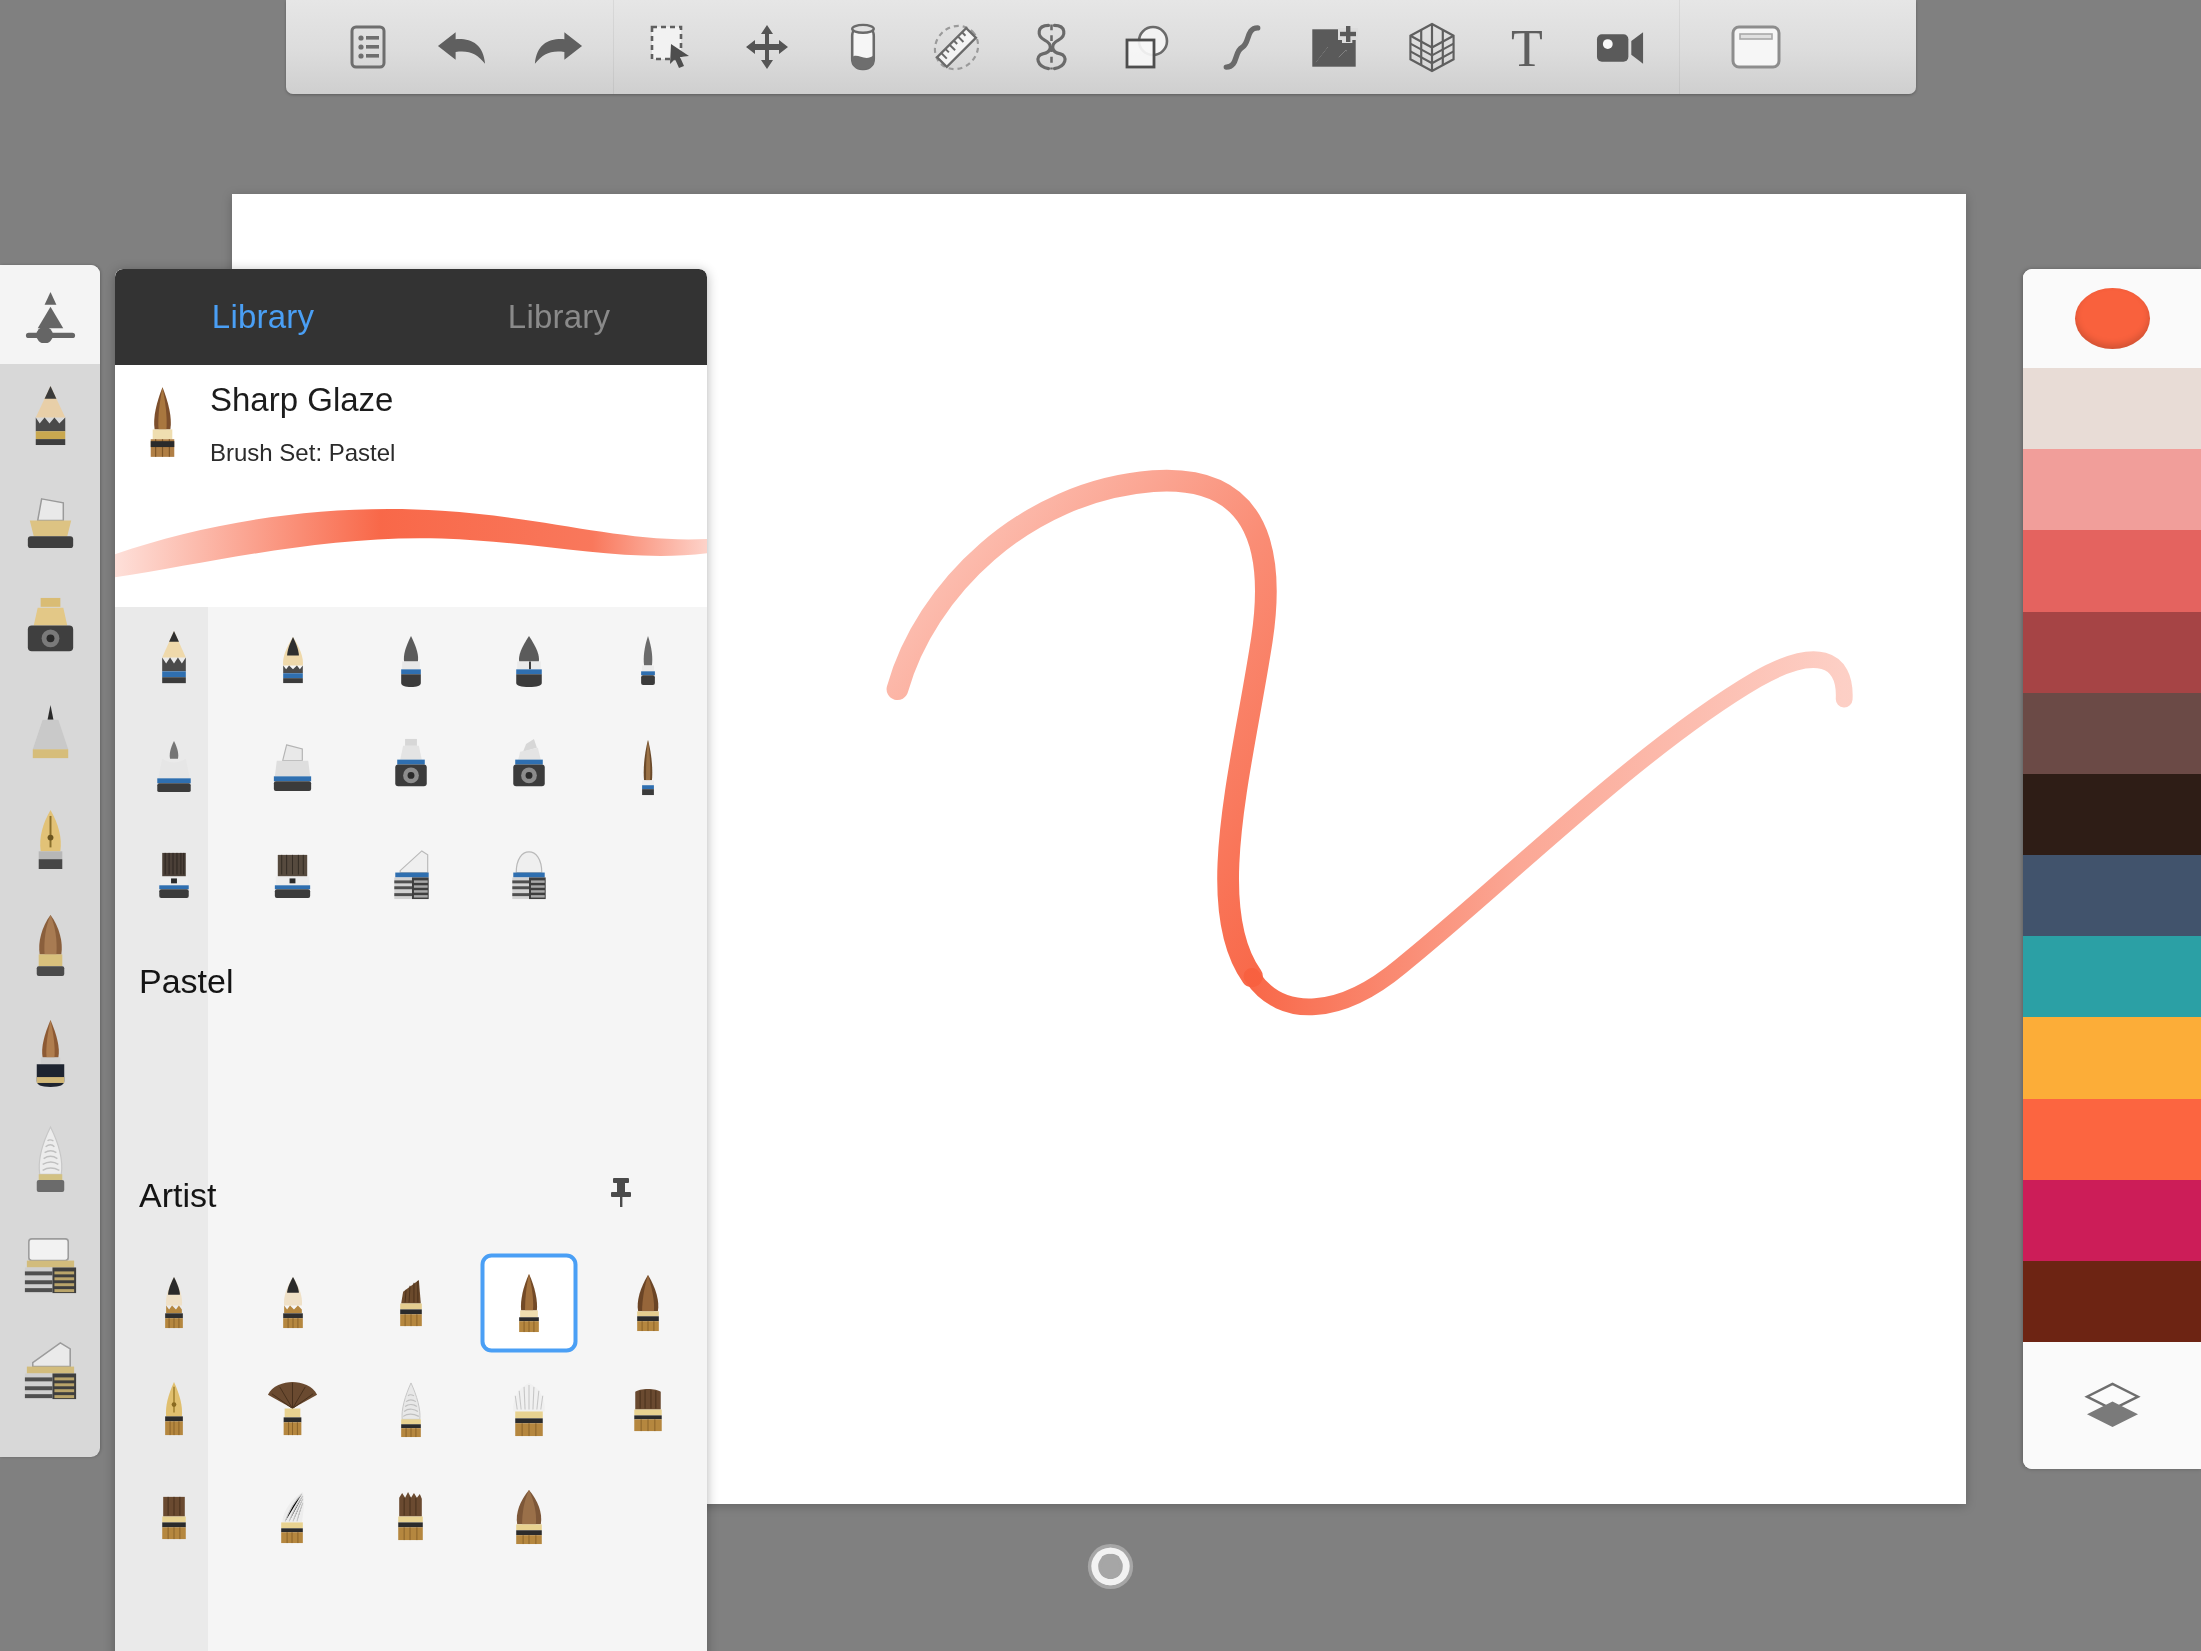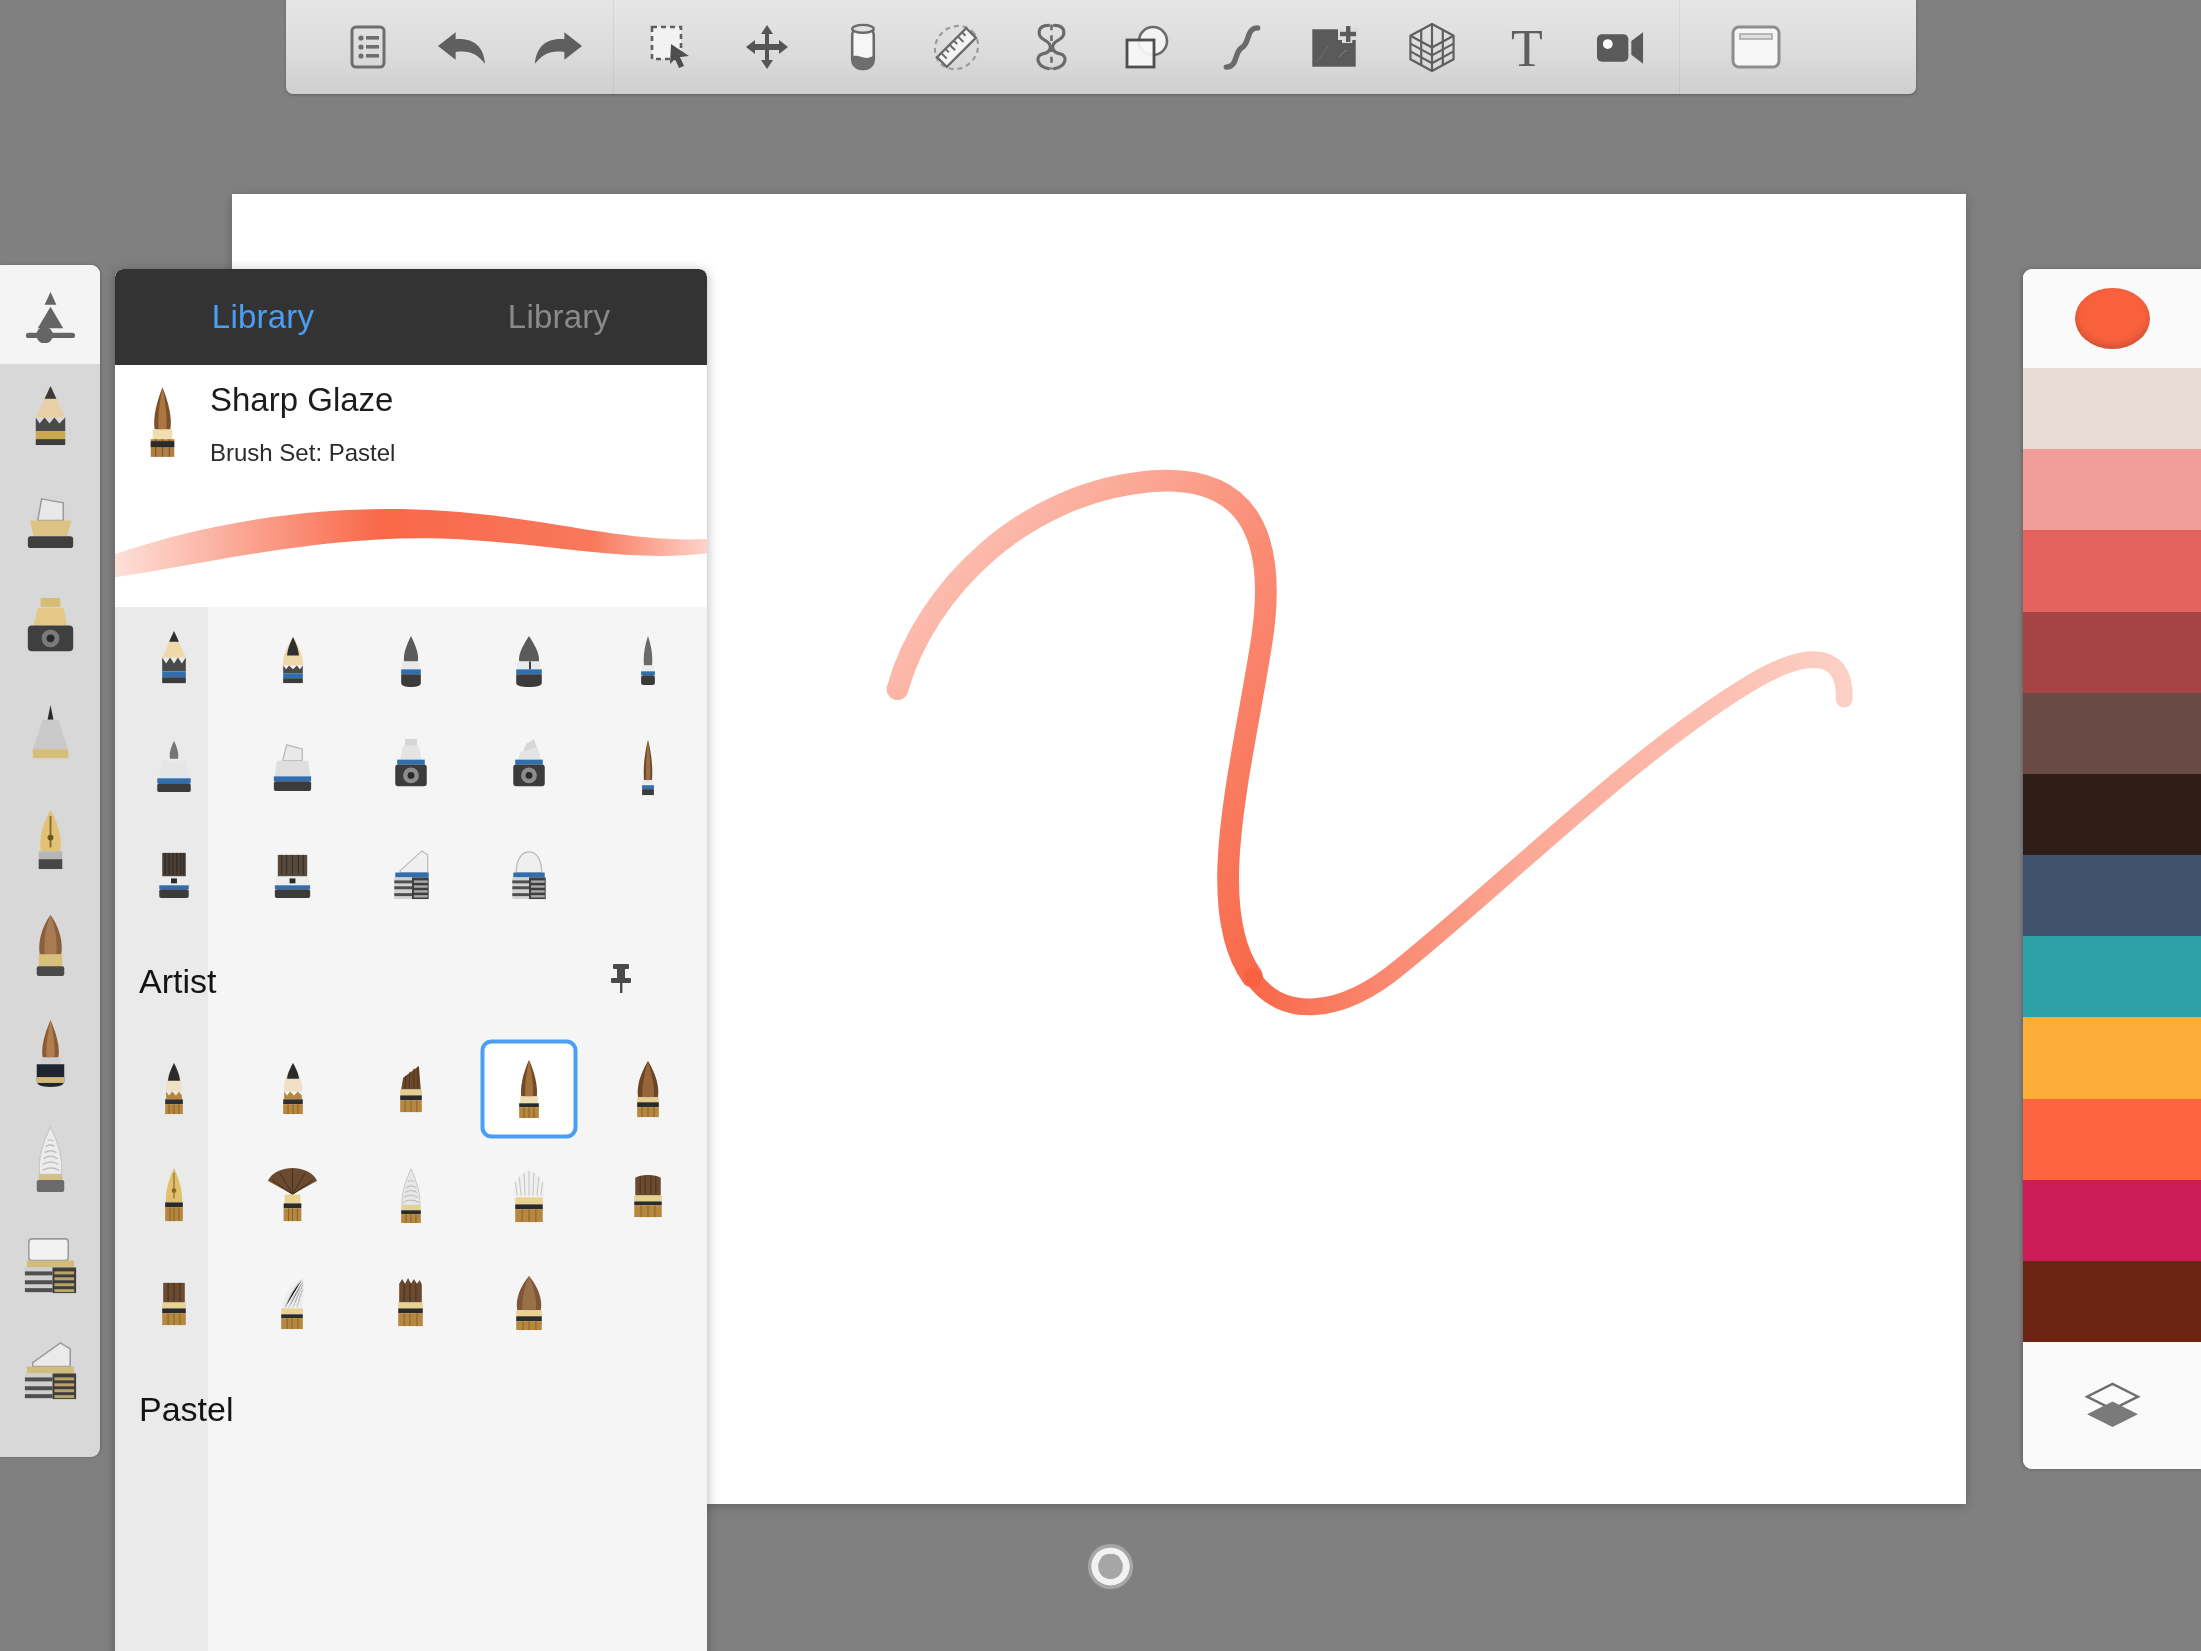--- a/index.html
+++ b/index.html
@@ -663,20 +663,43 @@
                   <rect x="26" y="49" width="14" height="2.5"></rect>
                 </g>
             </svg>
           </div>
           <div class="brush-cell"></div>
         </div>
       </div>
 
       <div class="grid-section">
         <div class="section-label">
+          <span>Pastel</span>
+        </div>
+        <div class="brush-row">
+          <div class="brush-cell">
+            
+          </div>
+          <div class="brush-cell">
+            
+          </div>
+          <div class="brush-cell">
+            
+          </div>
+          <div class="brush-cell">
+            
+          </div>
+          <div class="brush-cell">
+            
+          </div>
+        </div>
+      </div>
+
+      <div class="grid-section">
+        <div class="section-label">
           <span>Artist</span>
           <span class="pin">
             <svg width="26" height="34" viewBox="0 0 26 34">
               <rect x="5" y="3" width="16" height="5" rx="1" fill="#4a4a4a"></rect>
               <rect x="9" y="8" width="8" height="9" fill="#4a4a4a"></rect>
               <rect x="3" y="17" width="20" height="5" rx="1" fill="#4a4a4a"></rect>
               <rect x="12" y="22" width="2.4" height="10" fill="#4a4a4a"></rect>
             </svg>
           </span>
         </div>
@@ -921,43 +944,20 @@
               <rect x="10" y="44" width="26" height="5" fill="#2b2b2b"></rect>
               <rect x="10" y="49" width="26" height="9" fill="#b5873f"></rect>
               <g stroke="#8a6229" stroke-width="1">
                   <line x1="17" y1="49" x2="17" y2="58"></line>
                   <line x1="23" y1="49" x2="23" y2="58"></line>
                   <line x1="30" y1="49" x2="30" y2="58"></line>
                 </g>
             </svg>
           </div>
           <div class="brush-cell"></div>
-        </div>
-      </div>
-
-      <div class="grid-section">
-        <div class="section-label">
-          <span>Pastel</span>
-        </div>
-        <div class="brush-row">
-          <div class="brush-cell">
-            
-          </div>
-          <div class="brush-cell">
-            
-          </div>
-          <div class="brush-cell">
-            
-          </div>
-          <div class="brush-cell">
-            
-          </div>
-          <div class="brush-cell">
-            
-          </div>
         </div>
       </div>
 
     </div>
   </div>
 
   <div id="color-panel">
     <div id="current-color-cell">
       <div id="current-color-dot" style="background: rgb(249, 97, 61);"></div>
     </div>

